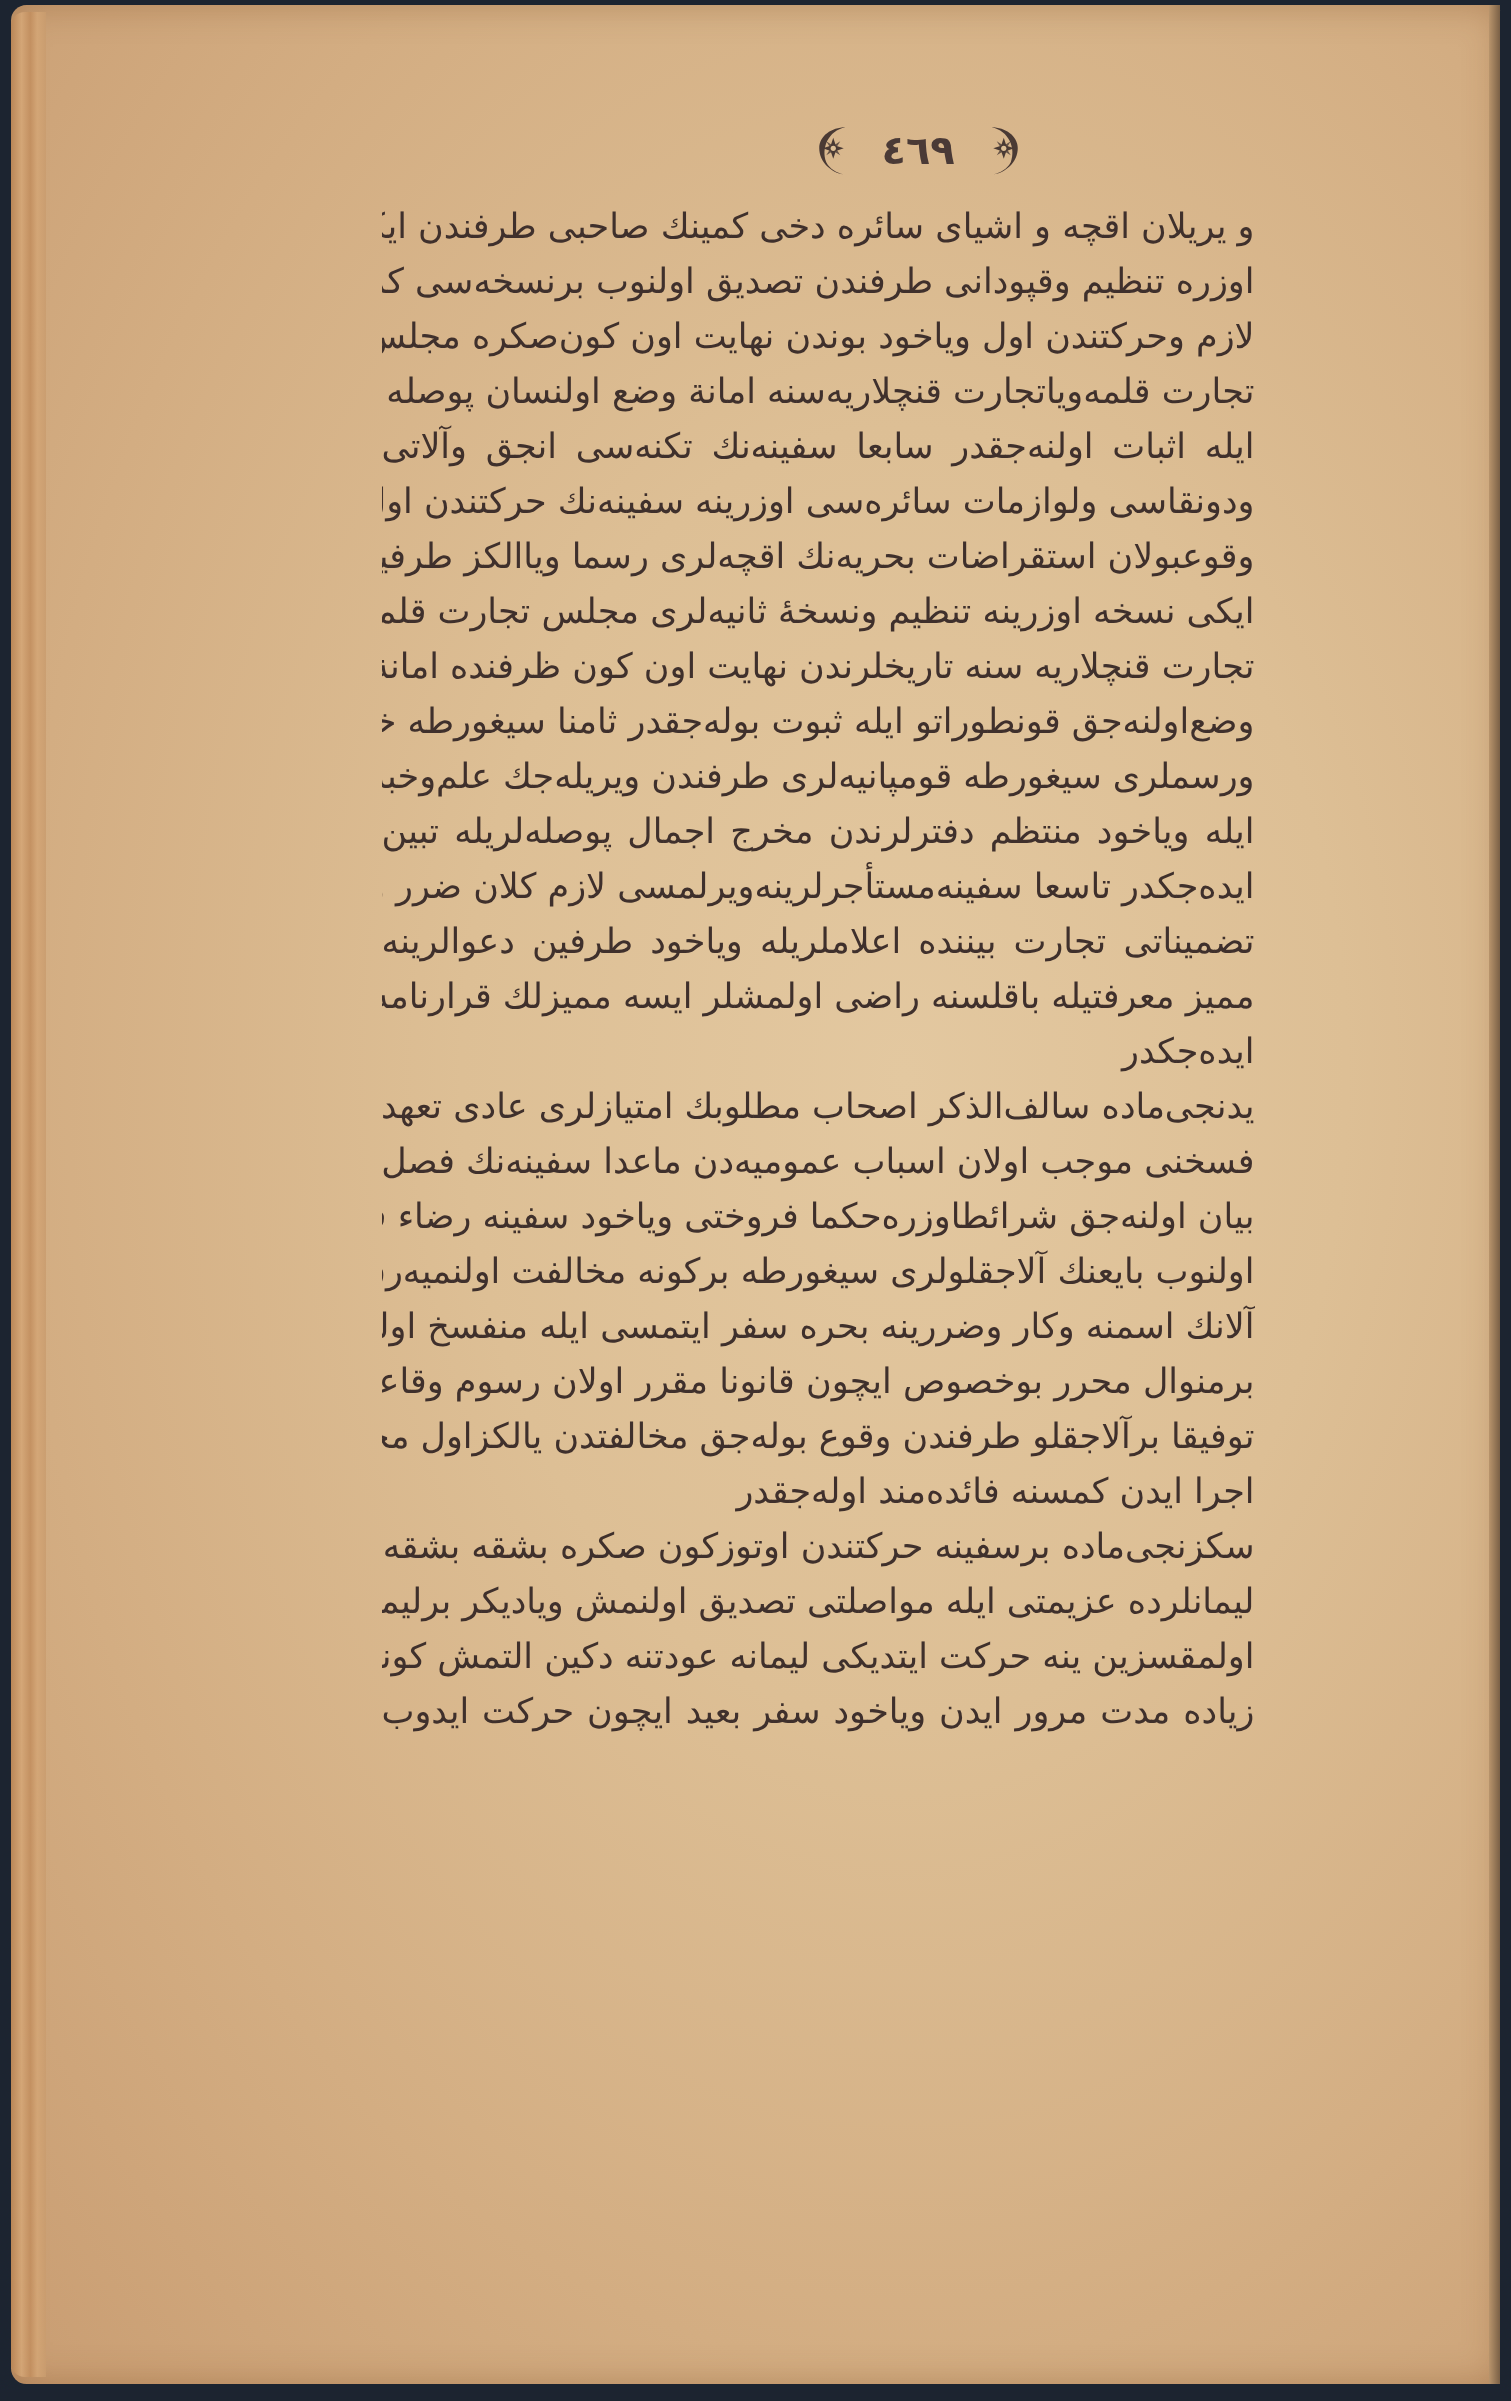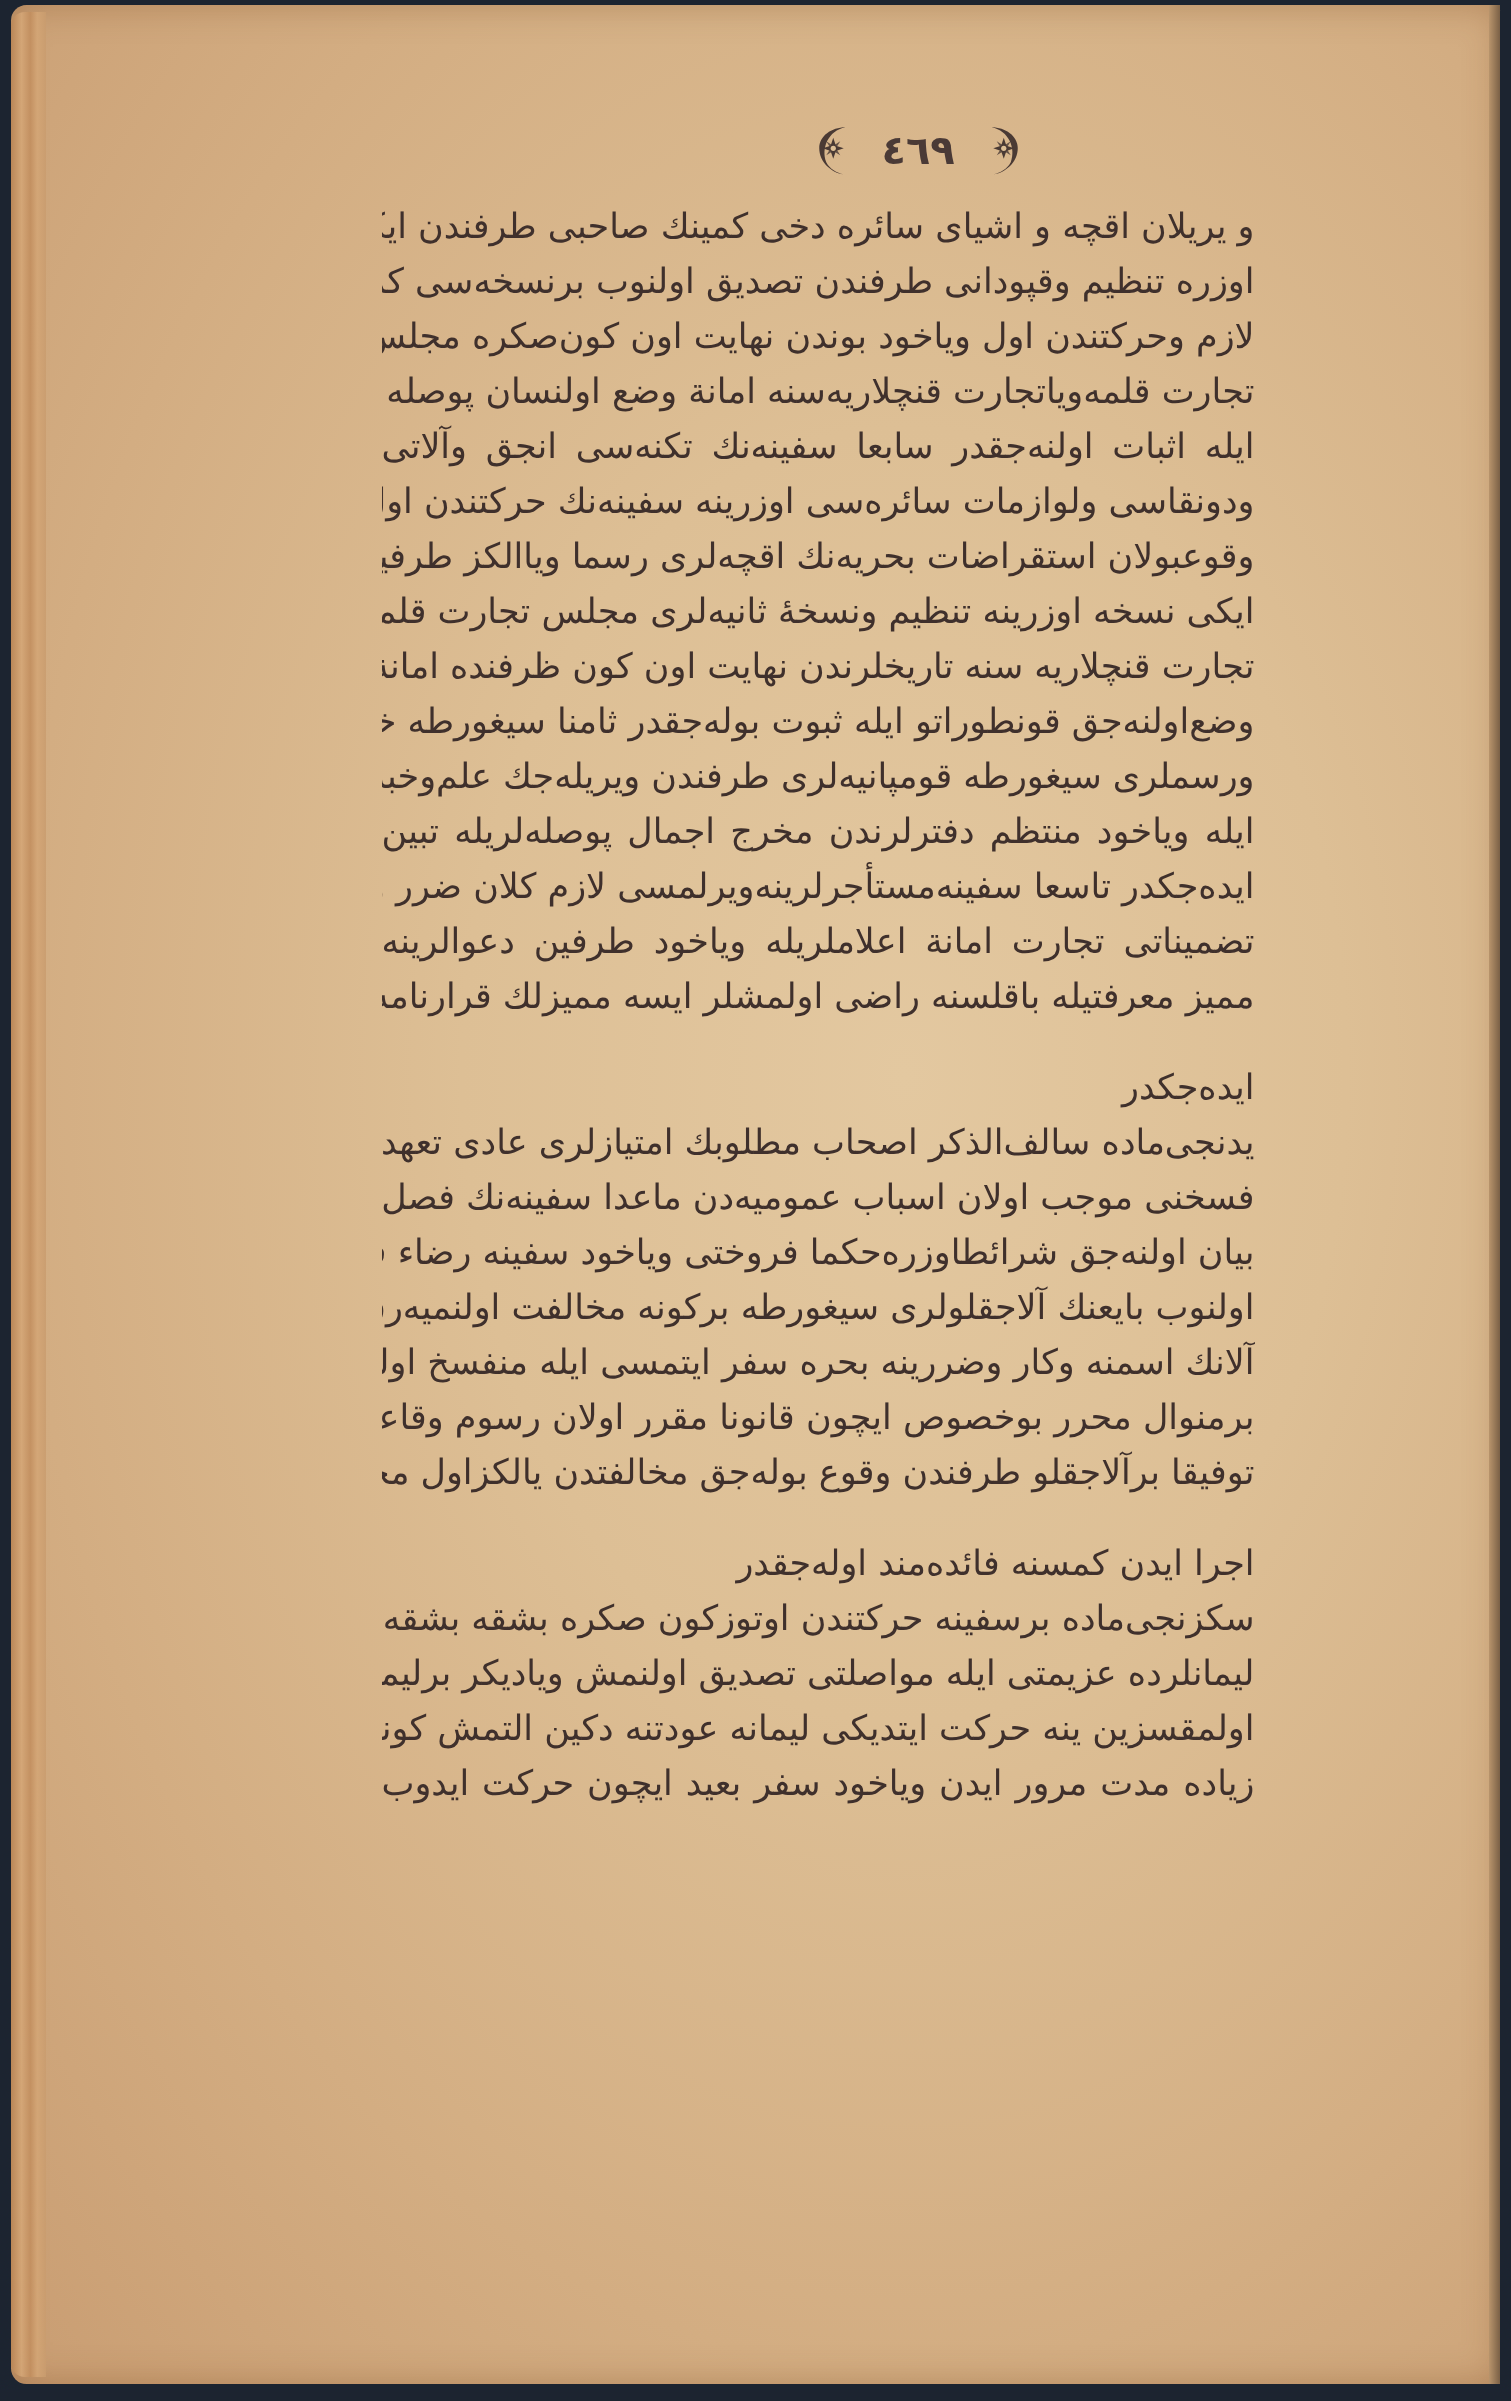--- a/index.html
+++ b/index.html
@@ -85,21 +85,20 @@
     .line {
       height: 55px;
       line-height: 55px;
       white-space: nowrap;
       text-align: justify;
       text-align-last: justify;
       overflow: hidden;
     }
     .line.short {
       text-align-last: right;
-      margin-top: 36px;
     }
   </style>
 </head>
 <body>
 
 <div class="page">
   <div class="page-edge-left"></div>
   <div class="page-edge-right"></div>
 
   <div class="header">
@@ -131,21 +130,21 @@
     <div class="line">تجارت قلمه‌ویاتجارت قنچلاریه‌سنه امانة وضع اولنسان پوصله وعلم‌وخبرلر</div>
     <div class="line">ایله اثبات اولنه‌جقدر سابعا سفینه‌نك تکنه‌سی انجق وآلاتی</div>
     <div class="line">ودونقاسی ولوازمات سائره‌سی اوزرینه سفینه‌نك حرکتندن اول</div>
     <div class="line">وقوعبولان استقراضات بحریه‌نك اقچه‌لری رسما ویاالکز طرفین بیننده</div>
     <div class="line">ایکی نسخه اوزرینه تنظیم ونسخهٔ ثانیه‌لری مجلس تجارت قلمه ویاخود</div>
     <div class="line">تجارت قنچلاریه سنه تاریخلرندن نهایت اون کون ظرفنده امانة</div>
     <div class="line">وضع‌اولنه‌جق قونطوراتو ایله ثبوت بوله‌جقدر ثامنا سیغورطه خرج</div>
     <div class="line">ورسملری سیغورطه قومپانیه‌لری طرفندن ویریله‌جك علم‌وخبرلر</div>
     <div class="line">ایله ویاخود منتظم دفترلرندن مخرج اجمال پوصله‌لریله تبین</div>
     <div class="line">ایده‌جکدر تاسعا سفینه‌مستأجرلرینه‌ویرلمسی لازم کلان ضرر وزیان</div>
-    <div class="line">تضميناتی تجارت امانة اعلاملریله ویاخود طرفین دعوالرینه</div>
+    <div class="line">تضميناتی تجارت بیننده اعلاملریله ویاخود طرفین دعوالرینه</div>
     <div class="line">ممیز معرفتیله باقلسنه راضی اولمشلر ایسه ممیزلك قرارنامه‌لریله تحقق</div>
     <div class="line short">ایده‌جکدر</div>
     <div class="line">یدنجی‌ماده سالف‌الذکر اصحاب مطلوبك امتیازلری عادی تعهداتك</div>
     <div class="line">فسخنی موجب اولان اسباب عمومیه‌دن ماعدا سفینه‌نك فصل آتیده</div>
     <div class="line">بیان اولنه‌جق شرائطاوزره‌حکما فروختی ویاخود سفینه رضاء فروخت</div>
     <div class="line">اولنوب بایعنك آلاجقلولری سیغورطه برکونه مخالفت اولنمیه‌رق</div>
     <div class="line">آلانك اسمنه وکار وضررینه بحره سفر ایتمسی ایله منفسخ اولور انجق</div>
     <div class="line">برمنوال محرر بوخصوص ایچون قانونا مقرر اولان رسوم وقاعده‌یه</div>
     <div class="line">توفیقا برآلاجقلو طرفندن وقوع بوله‌جق مخالفتدن یالکزاول مخالفتی</div>
     <div class="line short">اجرا ایدن کمسنه فائده‌مند اوله‌جقدر</div>

